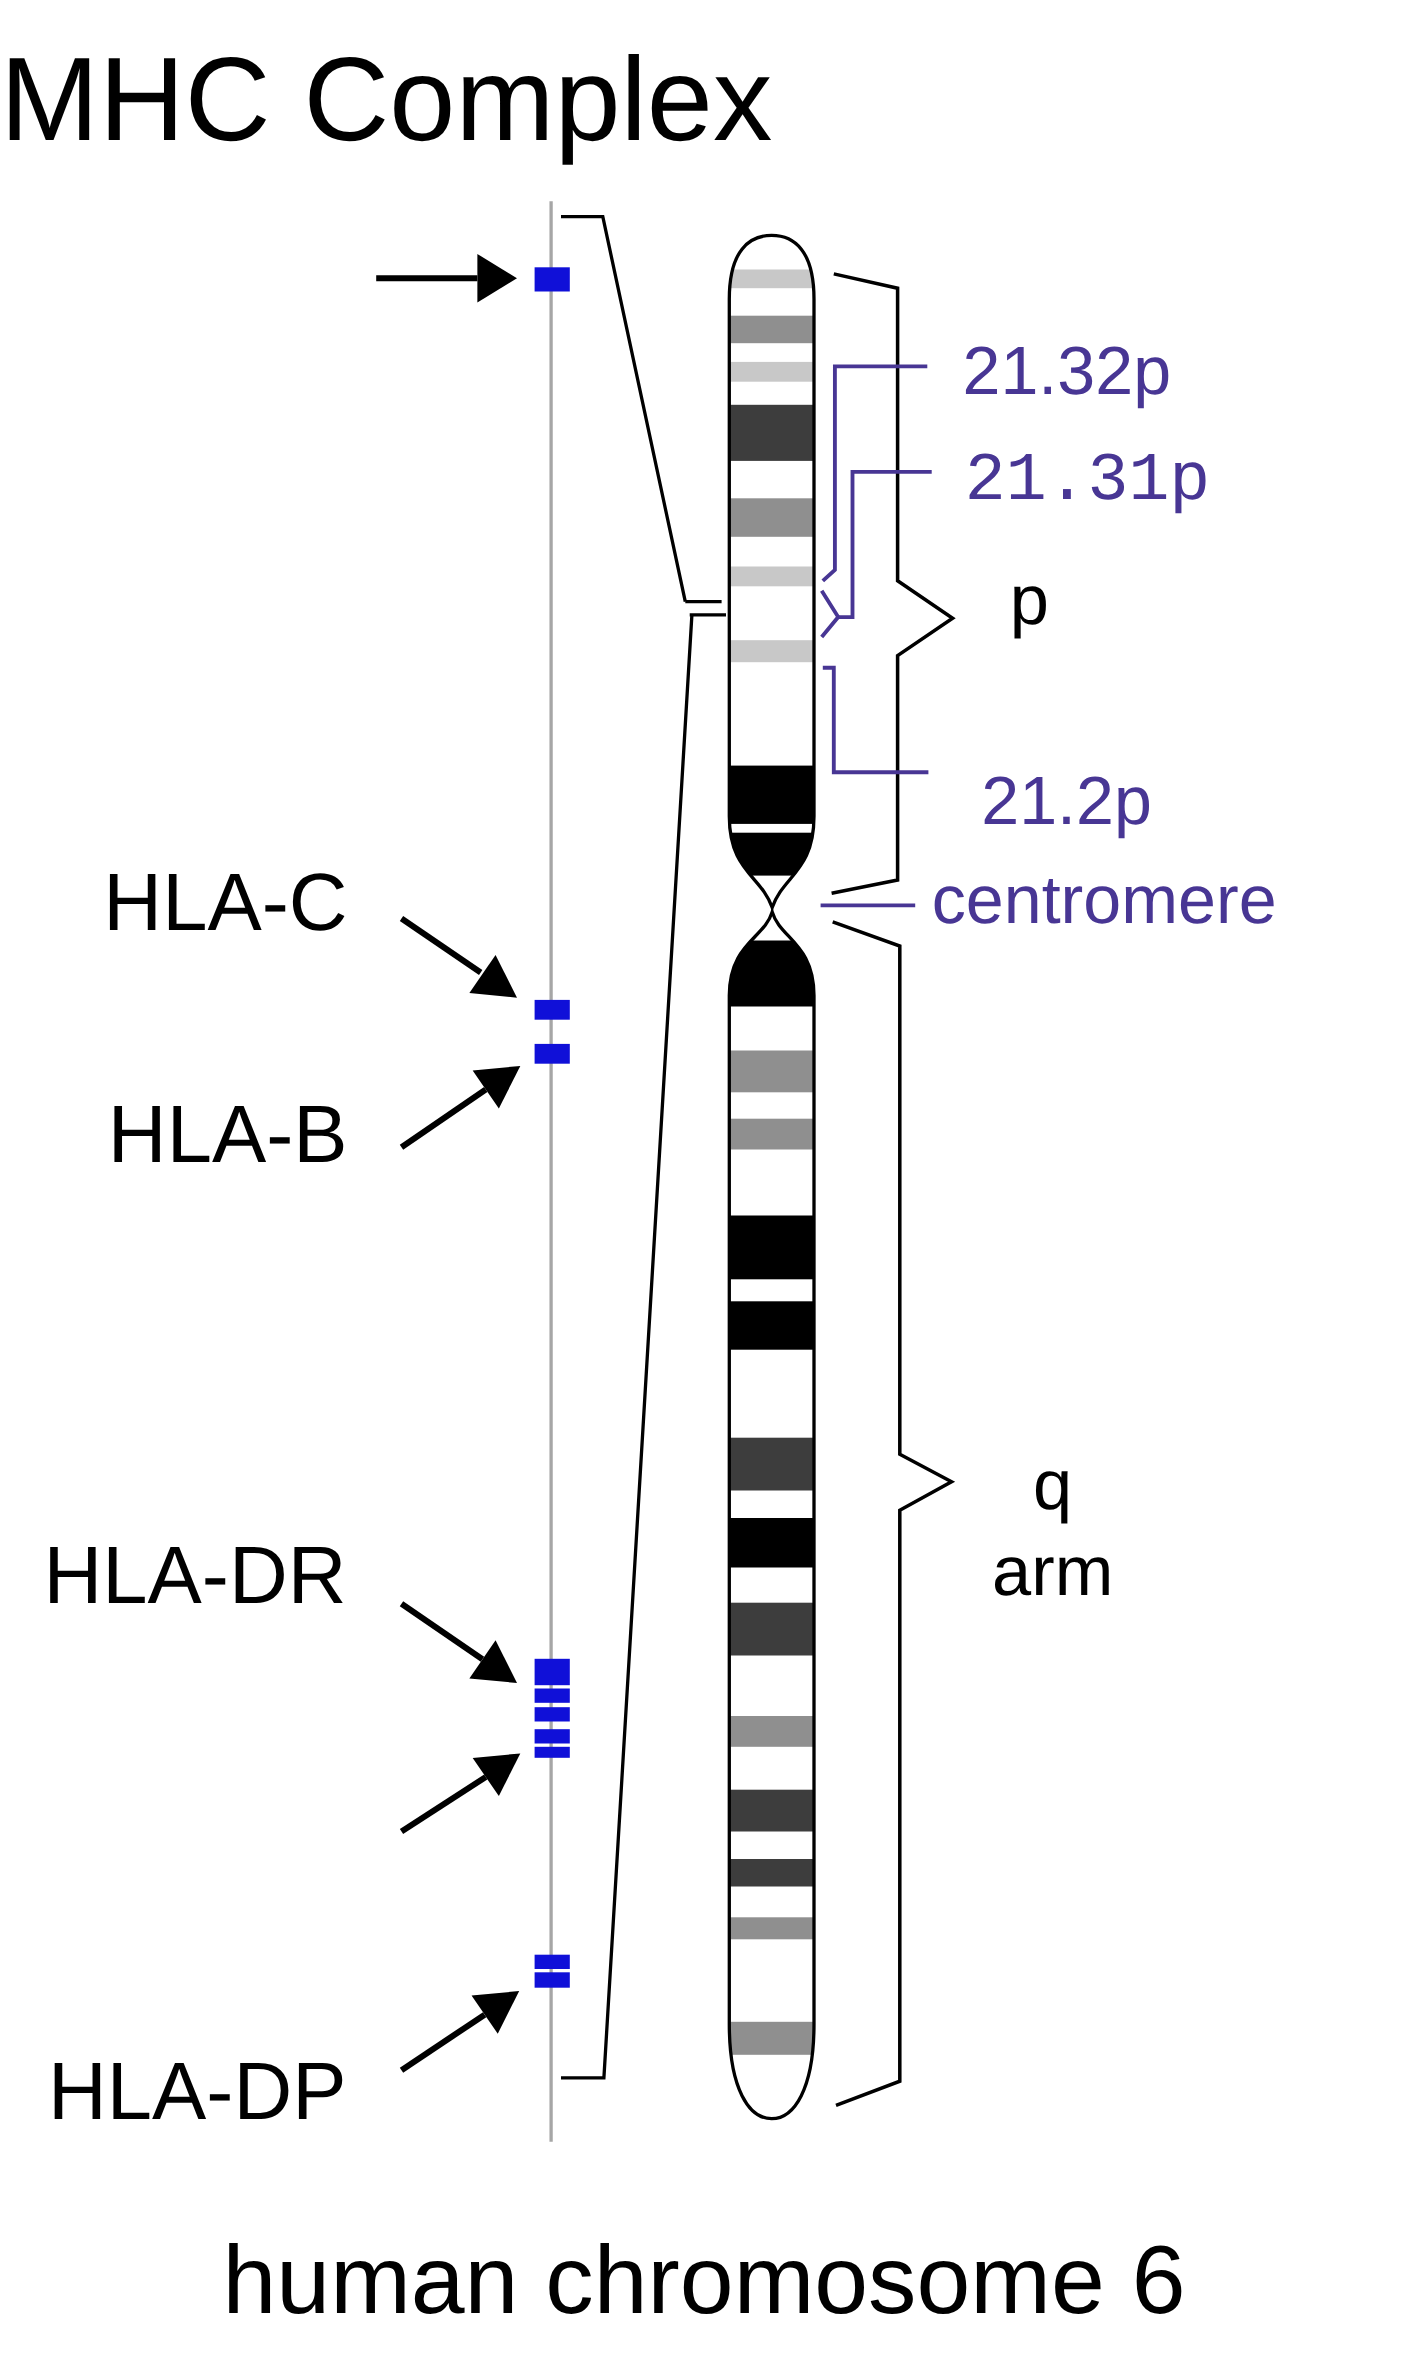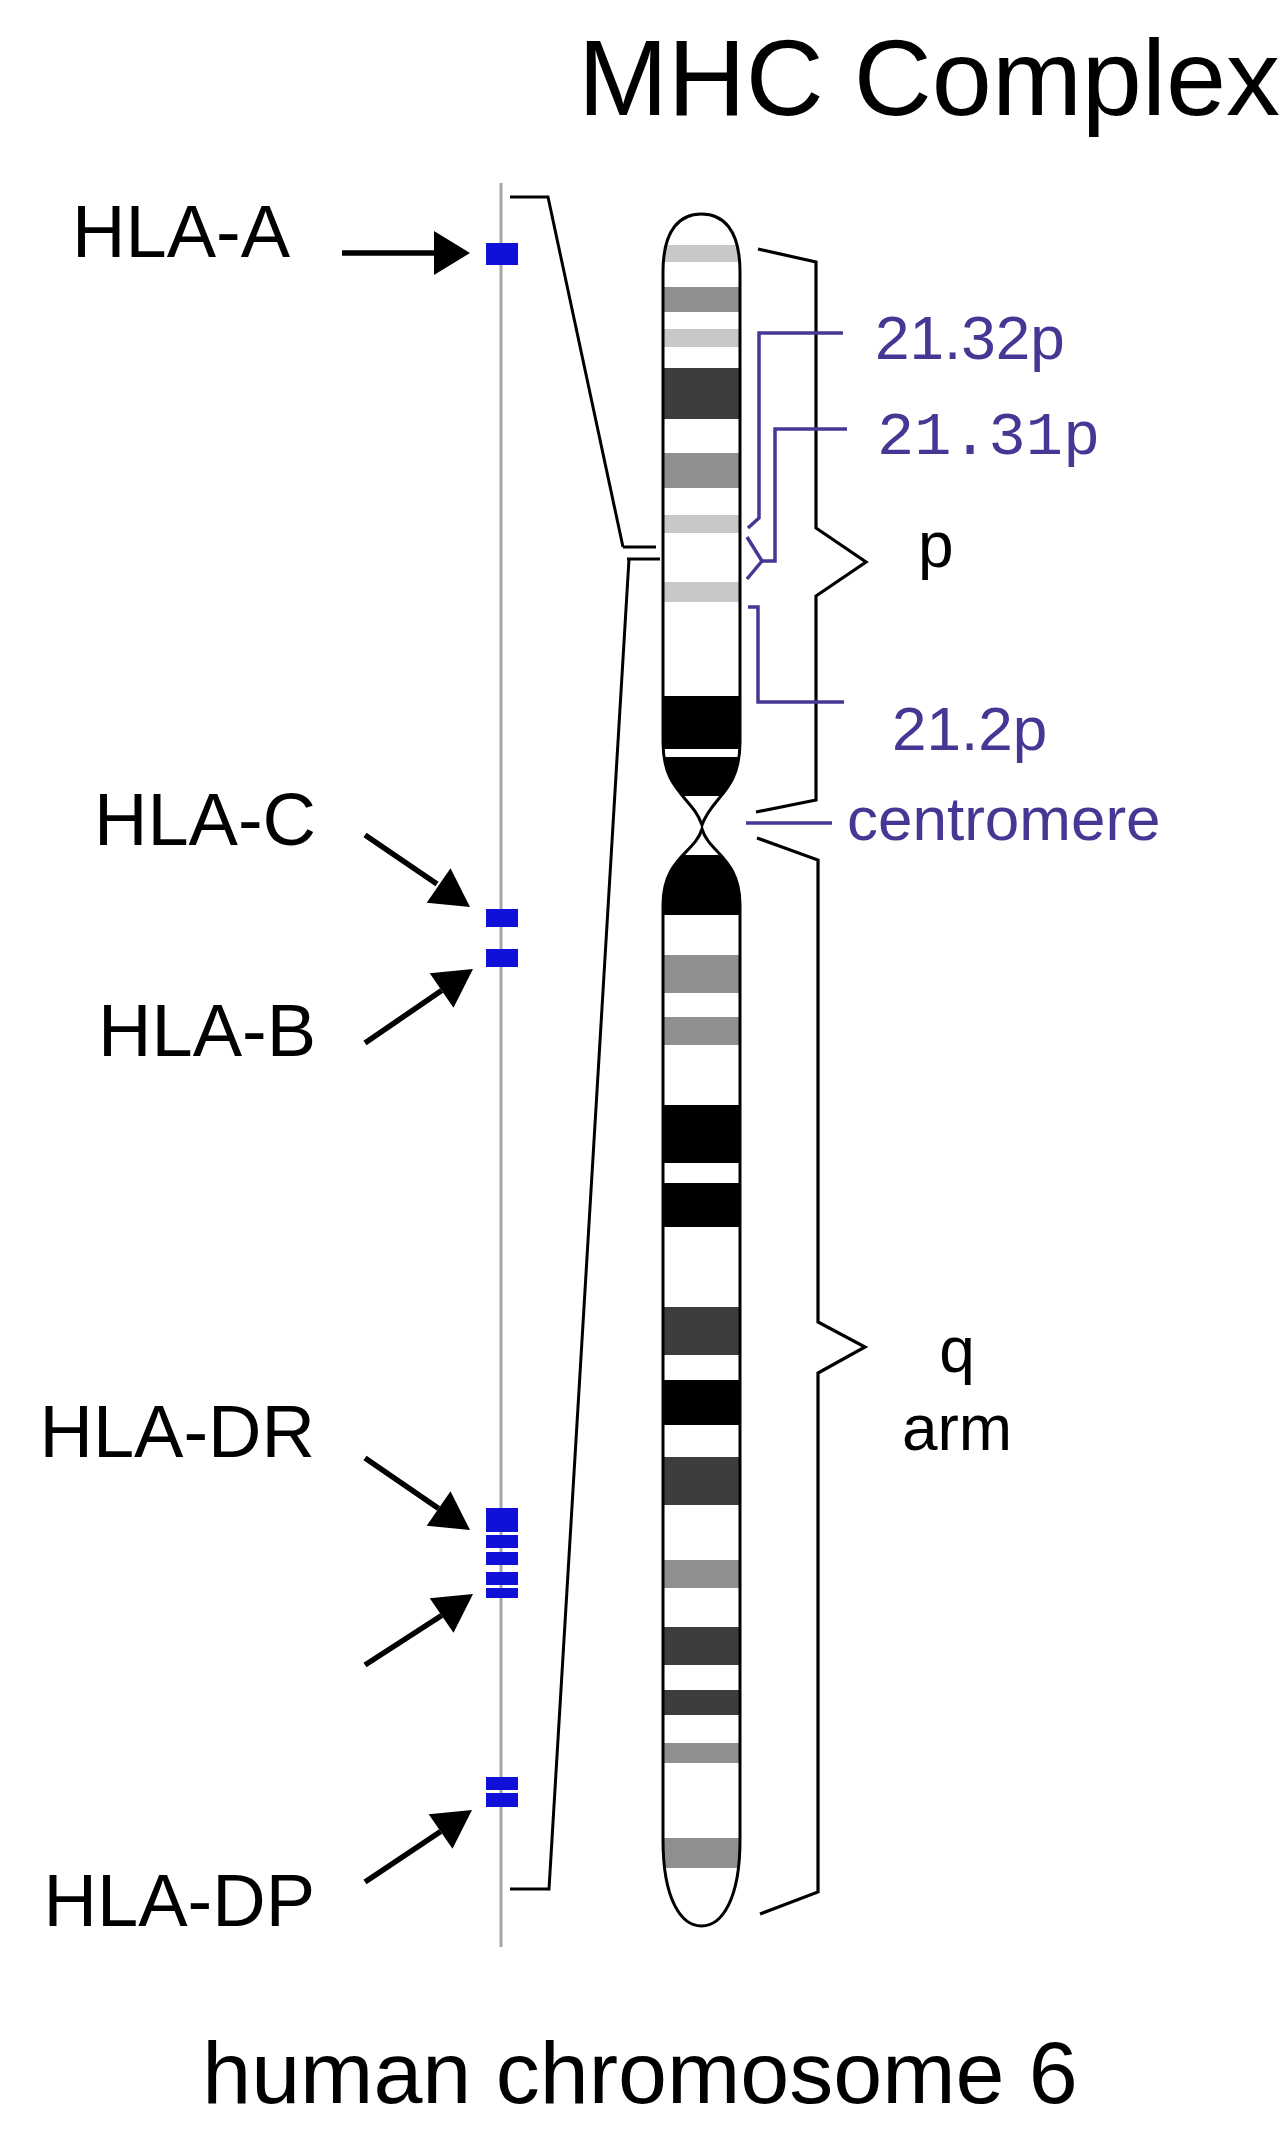--- a/index.html
+++ b/index.html
@@ -2,21 +2,21 @@
 <html><head>
 <meta charset="utf-8">
 <style>
   html,body{margin:0;padding:0;background:#ffffff;}
   .canvas{
     position:relative;width:1280px;height:2150px;background:#ffffff;overflow:hidden;
     font-family:"Liberation Sans","DejaVu Sans",sans-serif;
   }
   .canvas svg{position:absolute;left:0;top:0;}
   .lbl{position:absolute;white-space:nowrap;line-height:1;color:#000;}
-  #title-label{left:0;right:0;top:24px;font-size:108px;text-align:right;}
+  #title-label{left:0;right:0;top:36px;font-size:108px;text-align:left;}
   #caption-label{left:0;right:0;top:2017px;font-size:88px;text-align:center;margin-top:12px;}
   .hla{font-size:74px;text-align:right;}
   #label-hla-a {top:195px;right:990px;}
   #label-hla-c {top:783px;right:964px;}
   #label-hla-b {top:994px;right:964px;}
   #label-hla-dr{top:1395px;right:965px;}
   #label-hla-dq{top:1635px;right:965px;}
   #label-hla-dp{top:1864px;right:965px;}
   .purple{color:#483694;font-size:62px;}
   #label-21-32{left:875px;top:307px;text-align:center;}
@@ -134,21 +134,20 @@
       </g>
       <g>
         <line x1="365" y1="1882" x2="440.6" y2="1831.5"></line>
         <polygon points="472,1810 452.5,1848.8 428.7,1814.2" stroke="none"></polygon>
       </g>
     </g>
   </svg>
 
   <div class="lbl" id="title-label">MHC Complex</div>
 
-  <div class="lbl hla" id="label-hla-a">HLA-A</div>
   <div class="lbl hla" id="label-hla-c">HLA-C</div>
   <div class="lbl hla" id="label-hla-b">HLA-B</div>
   <div class="lbl hla" id="label-hla-dr">HLA-DR</div>
   <div class="lbl hla" id="label-hla-dp">HLA-DP</div>
 
   <div class="lbl purple" id="label-21-32">21.32p</div>
   <div class="lbl purple" id="label-21-31">21.31p</div>
   <div class="lbl purple" id="label-21-2">21.2p</div>
   <div class="lbl purple" id="label-centromere">centromere</div>
 

